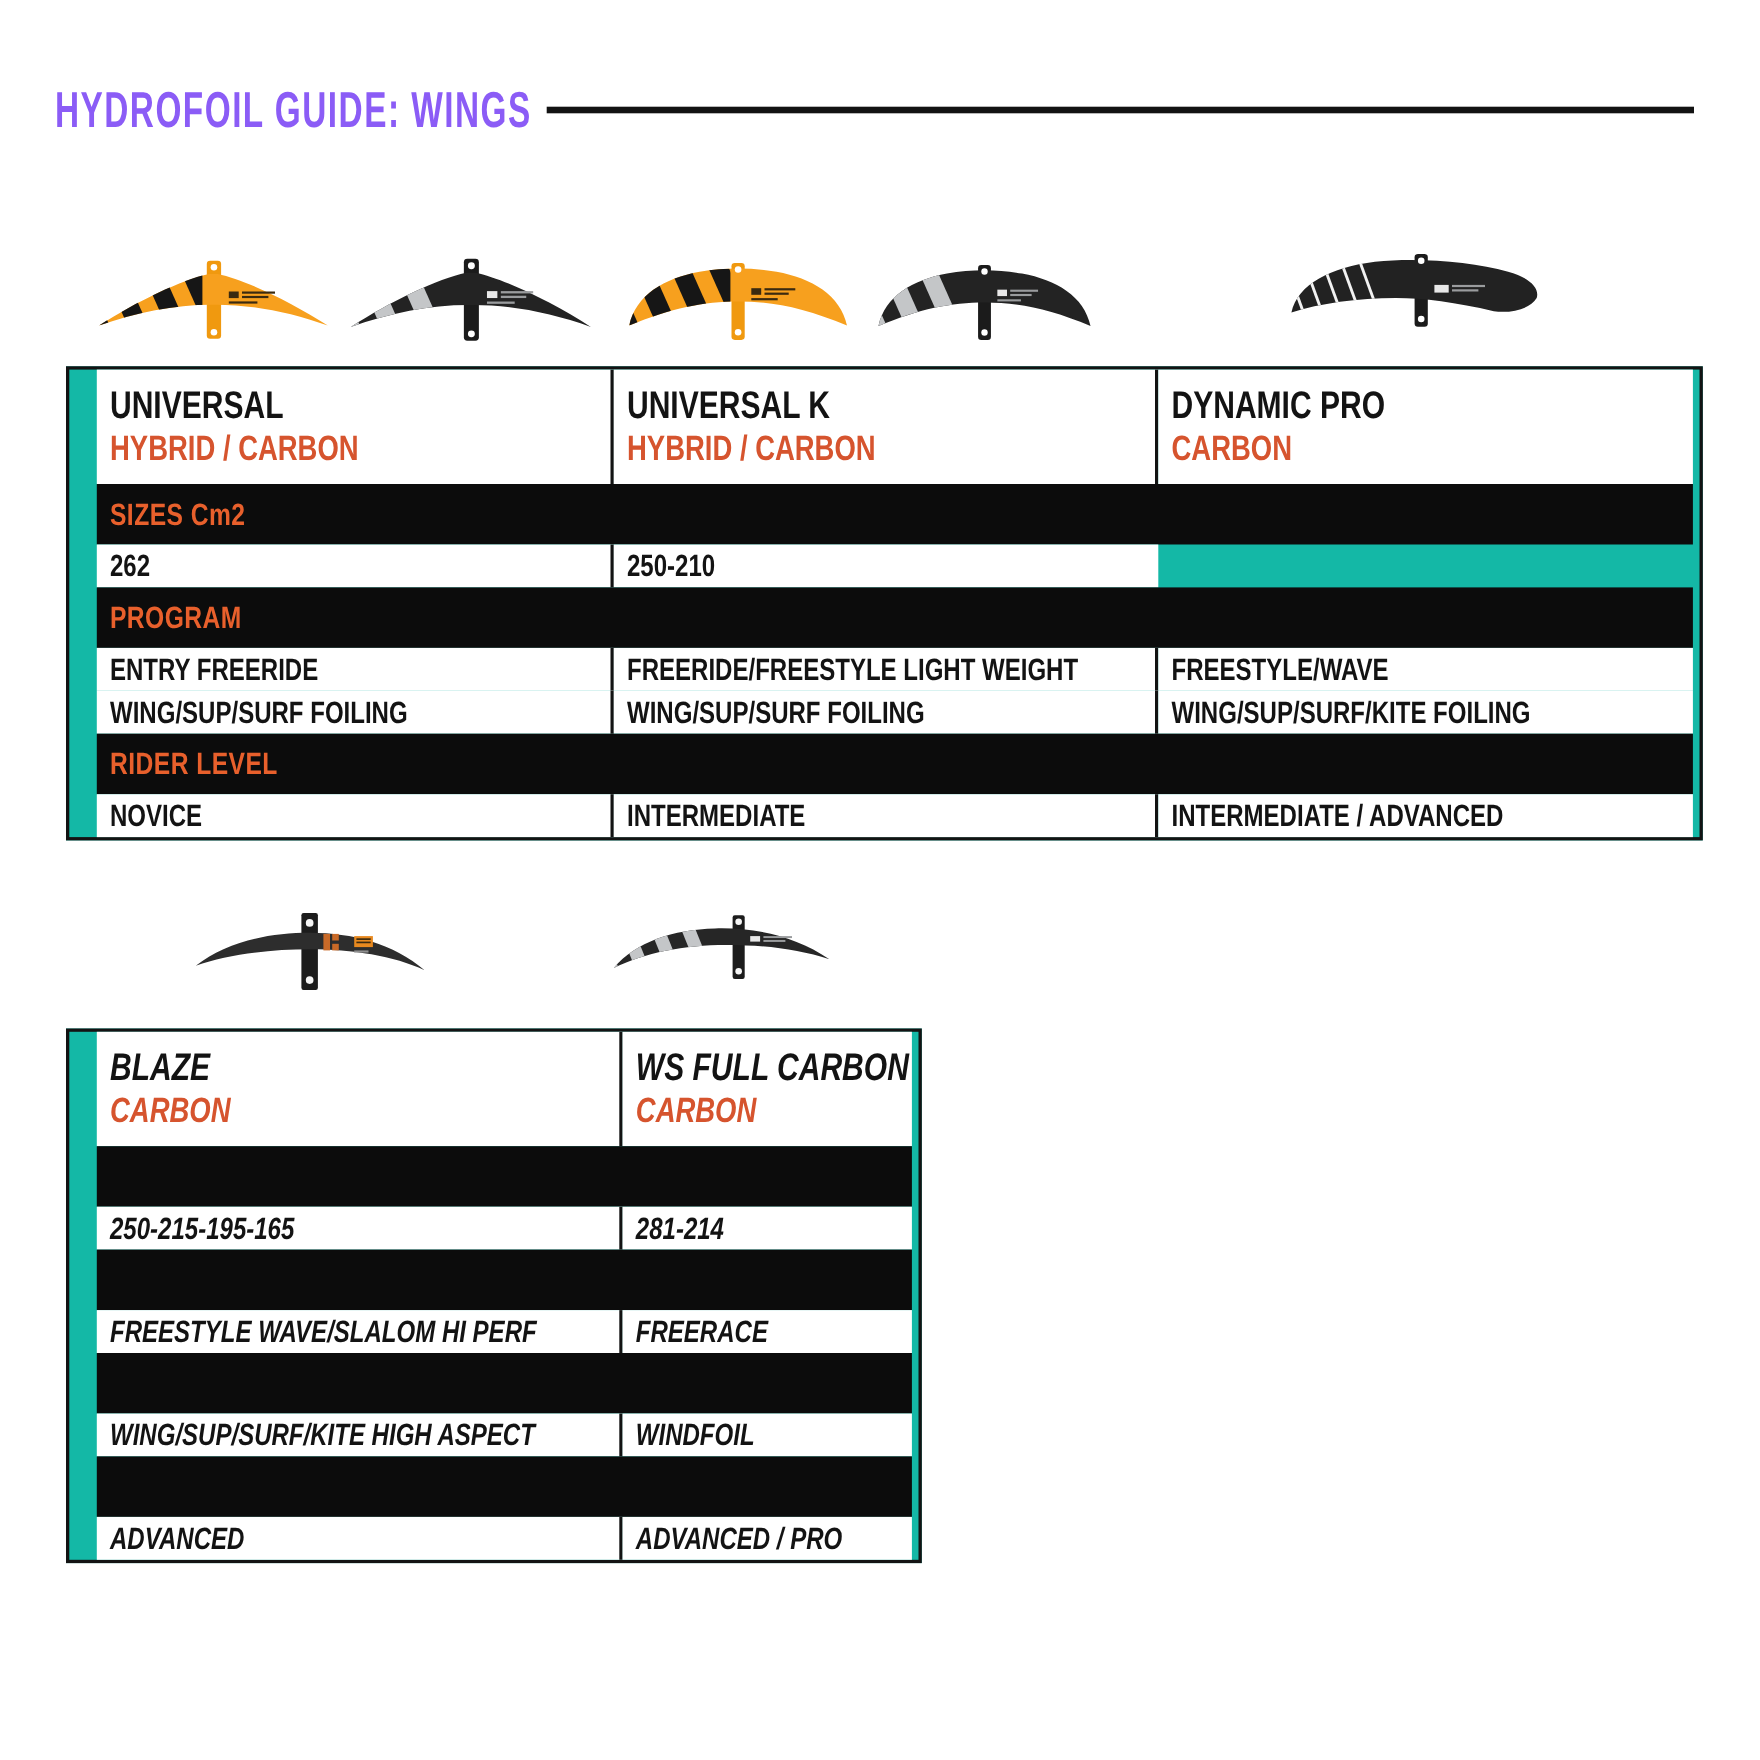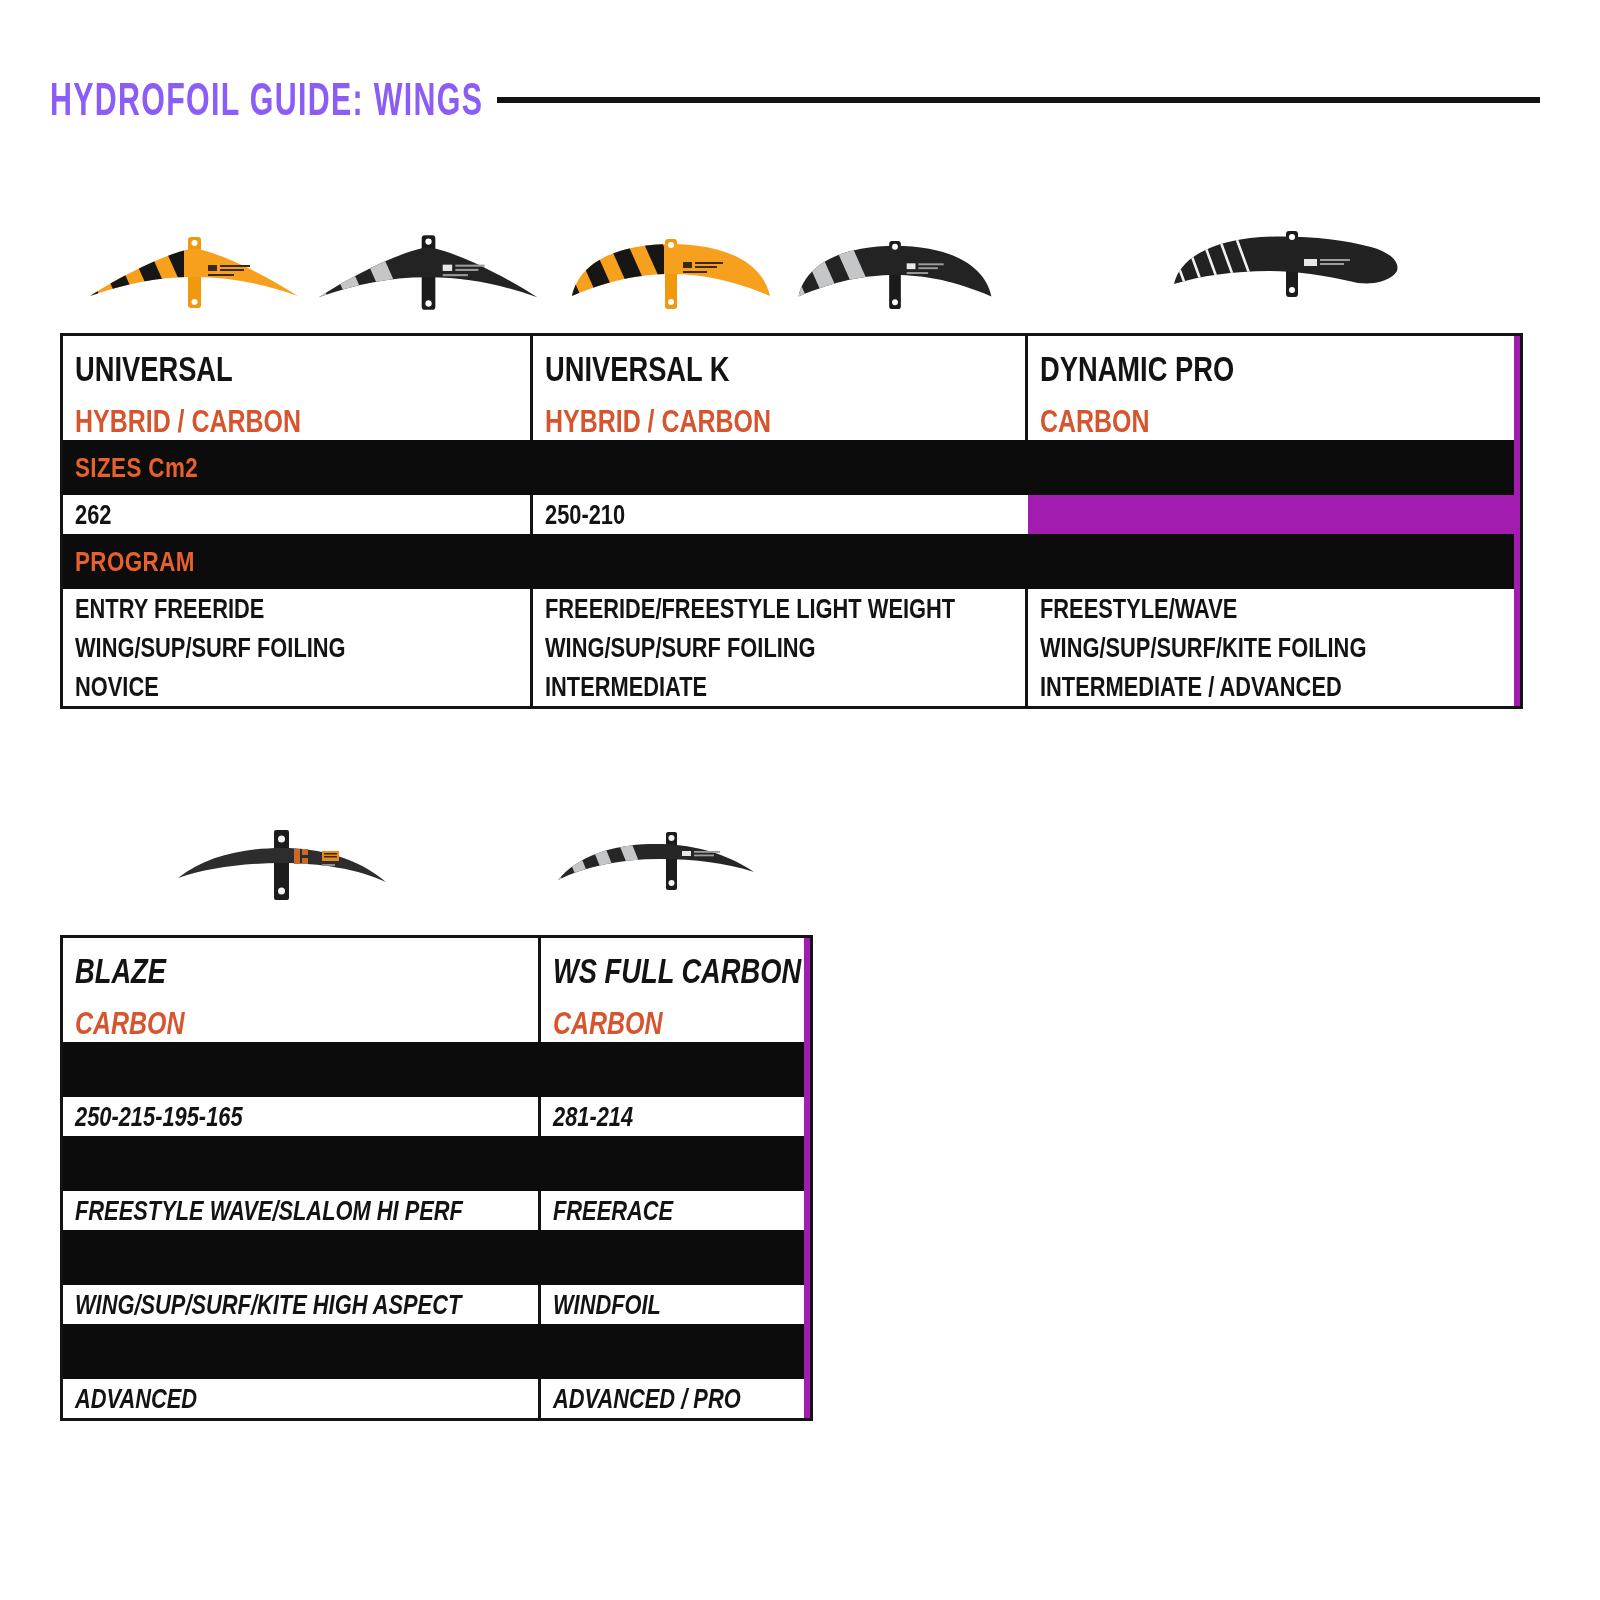--- a/index.html
+++ b/index.html
@@ -11,28 +11,28 @@
   .cz-title{transform:scaleX(0.66);letter-spacing:2px;}
   .cz-hdr{transform:scaleX(0.78);}
   .cz-bar{transform:scaleX(0.80);letter-spacing:0.5px;}
   .cz-val{transform:scaleX(0.78);}
 
   .title{position:absolute;left:50px;top:72px;font-size:46px;font-weight:bold;color:#8b5cf6;}
   .title-line{position:absolute;left:497px;top:97px;width:1043px;height:6px;background:#131313;}
 
   .wing{position:absolute;}
 
-  .spec-table{position:absolute;background:#a21caf;border:3px solid #131313;display:grid;}
+  .spec-table{position:absolute;background:#14b8a6;border:3px solid #131313;display:grid;padding-left:25px;}
   .t1{left:60px;top:333px;width:1457px;grid-template-columns:470px 495px 486px;}
   .t2{left:60px;top:935px;width:747px;grid-template-columns:478px 263px;font-style:italic;}
   .cell{box-sizing:border-box;border-right:3px solid #131313;background:#fff;}
   .cell.last{border-right:none;}
   .hdr{height:104px;padding:12px 12px 0 12px;}
   .hdr .name{font-size:35px;font-weight:bold;color:#131313;line-height:1.18;}
-  .hdr .mat{font-size:32px;font-weight:bold;color:#D6542E;line-height:1.18;margin-top:14px;}
+  .hdr .mat{font-size:32px;font-weight:bold;color:#D6542E;line-height:1.18;}
   .bar{grid-column:1 / -1;height:55px;background:#0c0c0c;color:#E8602C;display:flex;align-items:center;padding-left:12px;font-size:28px;font-weight:bold;box-sizing:border-box;}
   .val{height:39px;display:flex;align-items:center;padding-left:12px;font-size:28px;font-weight:bold;color:#131313;}
 </style>
 </head>
 <body>
 
 <div class="canvas">
 
   <div class="title"><span class="cz cz-title">HYDROFOIL GUIDE: WINGS</span></div>
   <div class="title-line"></div>
@@ -237,20 +237,23 @@
     <div class="cell val">
         <span class="cz cz-val">WING/SUP/SURF FOILING</span>
       </div>
     <div class="cell val">
         <span class="cz cz-val">WING/SUP/SURF FOILING</span>
       </div>
     <div class="cell val last">
         <span class="cz cz-val">WING/SUP/SURF/KITE FOILING</span>
       </div>
 
+    <div class="bar">
+        <span class="cz cz-bar">RIDER LEVEL</span>
+      </div>
     <div class="cell val">
         <span class="cz cz-val">NOVICE</span>
       </div>
     <div class="cell val">
         <span class="cz cz-val">INTERMEDIATE</span>
       </div>
     <div class="cell val last">
         <span class="cz cz-val">INTERMEDIATE / ADVANCED</span>
       </div>
   </div>

